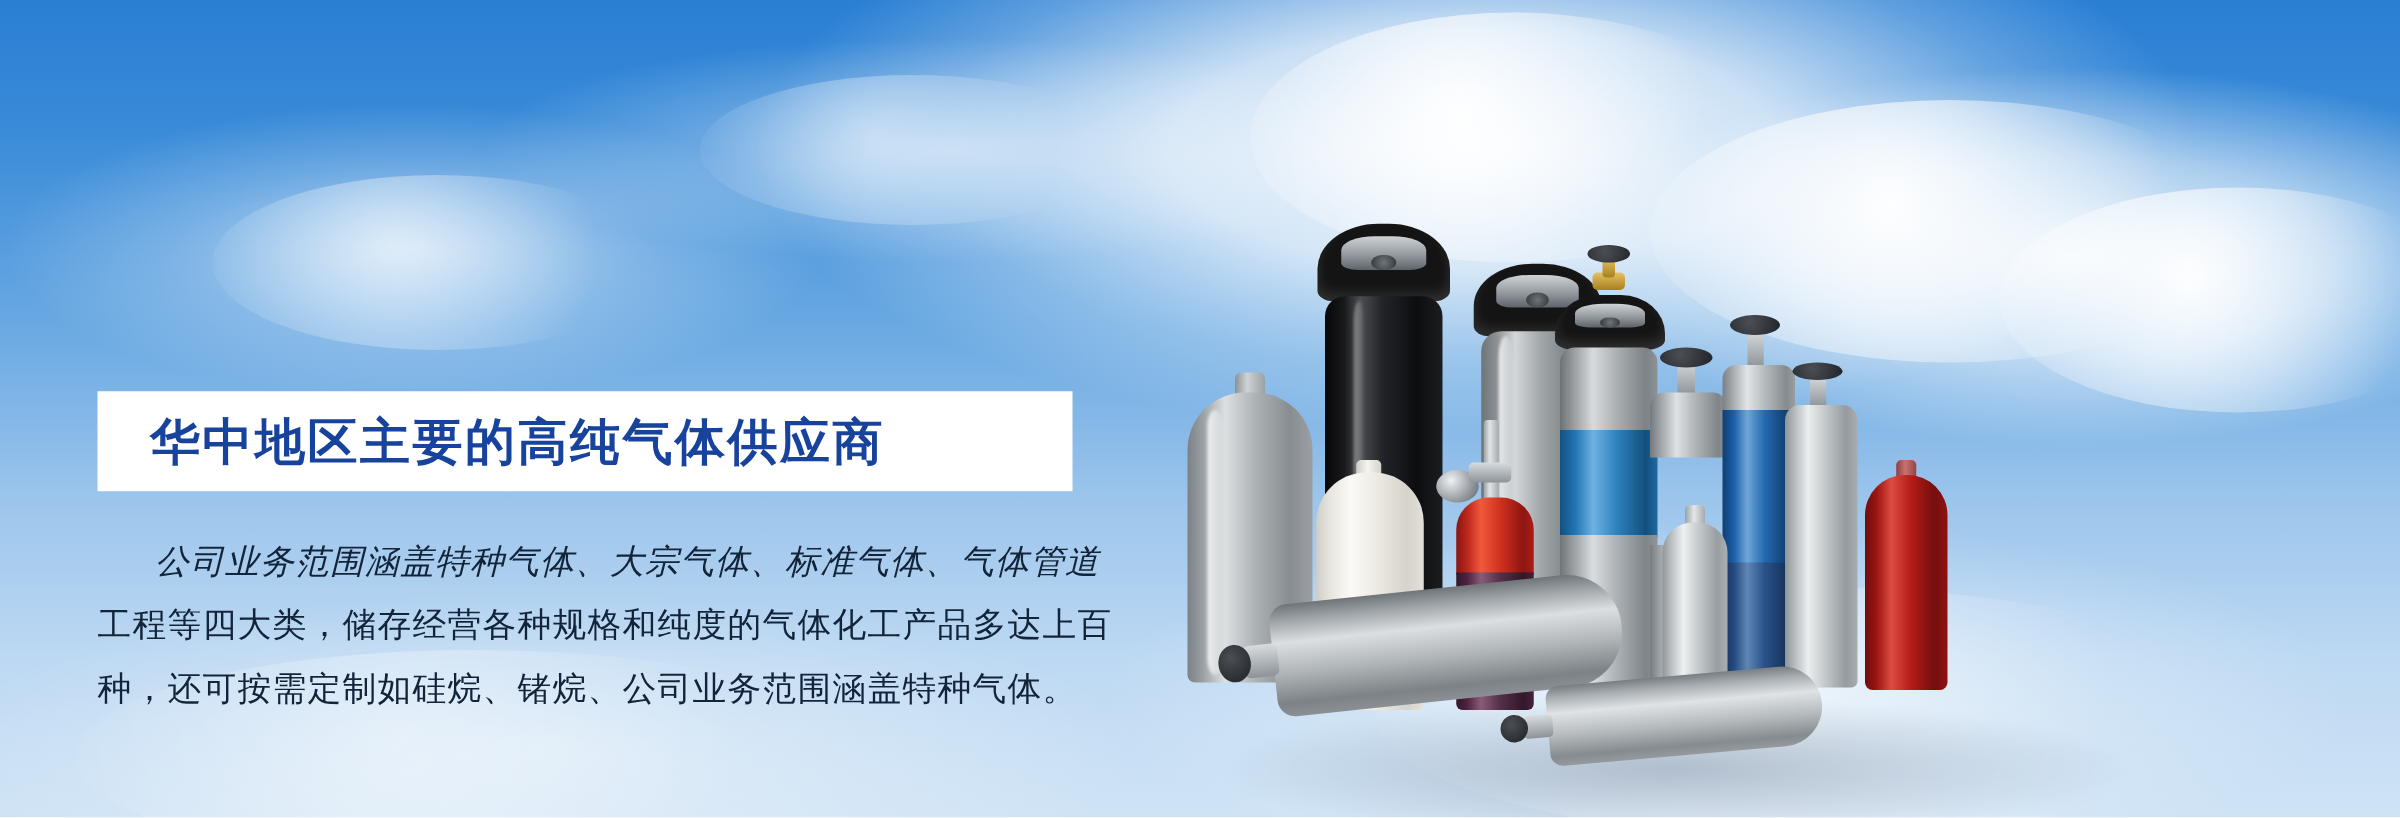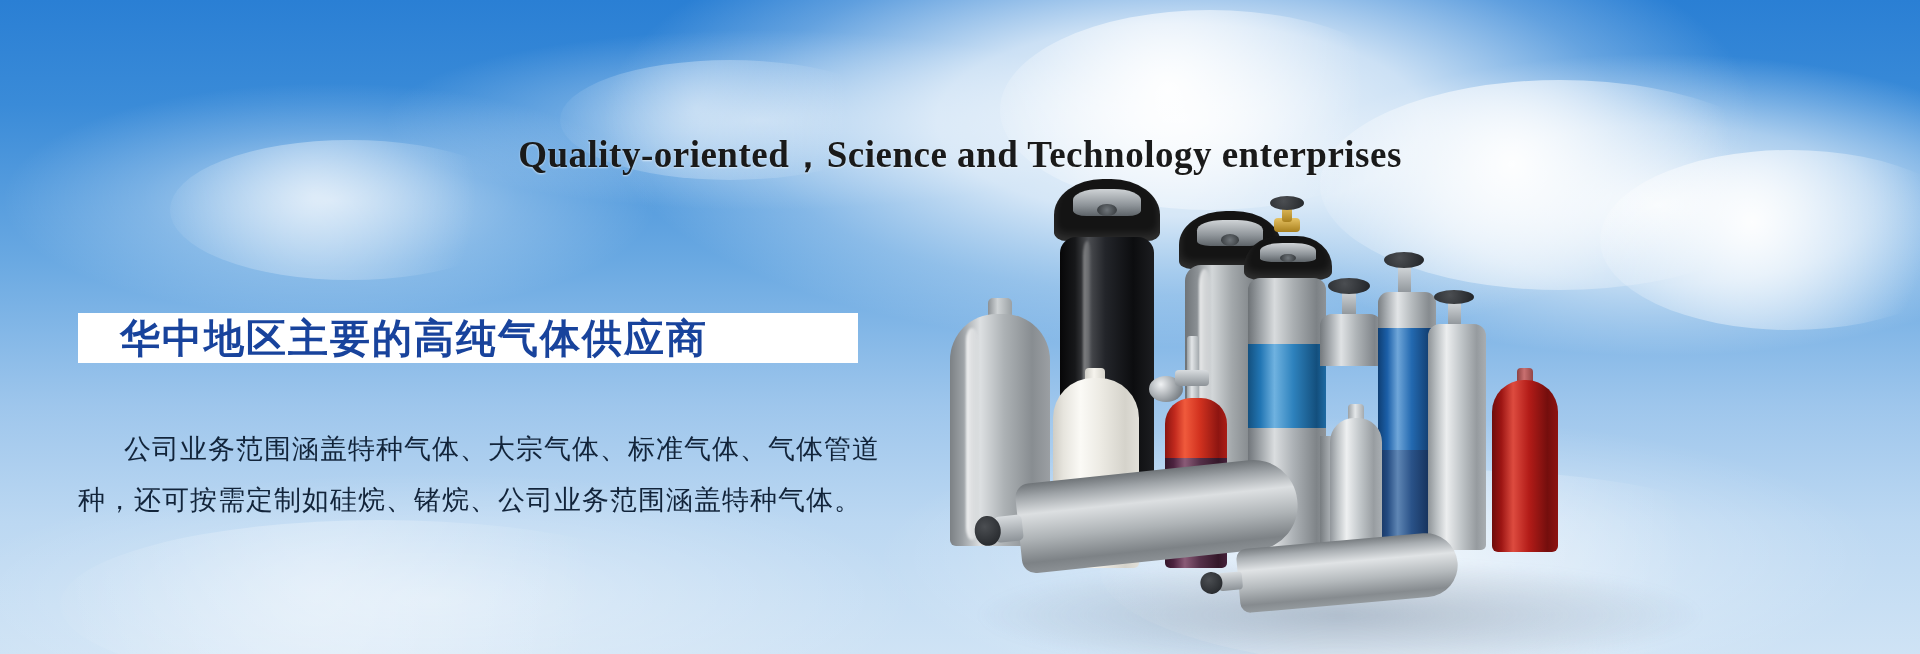--- a/index.html
+++ b/index.html
@@ -33,39 +33,39 @@
   #subtitle{
     position:absolute; left:0; right:0; top:130px; text-align:center;
     font-family:"Liberation Serif", serif;
     font-size:37px; font-weight:bold; color:#1a1a1a;
     letter-spacing:0.5px; white-space:nowrap;
     text-shadow:0 1px 2px rgba(255,255,255,0.55);
   }
 
   
   #slogan-box{
-    position:absolute; left:78px; top:313px; width:780px; height:50px;
+    position:absolute; left:78px; top:313px; width:780px; height:80px;
     background:#ffffff;
     display:flex; align-items:center;
   }
   #slogan-text{
     font-family:"DejaVu Sans", sans-serif;
     font-size:40px; font-weight:bold; color:#18439c;
     letter-spacing:2px; white-space:nowrap; padding-left:42px;
   }
 
   
   #paragraph{
     position:absolute; left:78px; top:424px; width:790px;
     font-family:"Liberation Serif", serif;
     font-size:27px; color:#12243a; line-height:51px;
     letter-spacing:1px;
   }
   #paragraph .ln{ white-space:nowrap; display:block; }
-  #paragraph .ln.first{ padding-left:46px; }
+  #paragraph .ln.first{ padding-left:46px;font-style:italic; }
 
   
   #cylinders{ position:absolute; left:960px; top:0; width:960px; height:654px; }
   .cyl{ position:absolute; }
   .body{ position:absolute; left:0; top:0; width:100%; height:100%; }
   .shine{
     position:absolute; top:3%; left:16%; width:12%; height:92%;
     background:linear-gradient(90deg, rgba(255,255,255,0.85), rgba(255,255,255,0.12));
     border-radius:50%/6%; filter:blur(1.2px);
   }
@@ -98,28 +98,28 @@
 <div id="banner">
 
   <div class="puff" style="left:1000px;top:10px;width:420px;height:200px;"></div>
   <div class="puff" style="left:1320px;top:80px;width:480px;height:210px;"></div>
   <div class="puff" style="left:1600px;top:150px;width:380px;height:180px;"></div>
   <div class="puff" style="left:170px;top:140px;width:360px;height:140px;opacity:.55;"></div>
   <div class="puff" style="left:560px;top:60px;width:340px;height:120px;opacity:.45;"></div>
   <div class="puff" style="left:1100px;top:470px;width:700px;height:200px;opacity:.5;"></div>
   <div class="puff" style="left:60px;top:520px;width:640px;height:170px;opacity:.38;"></div>
 
-  <div id="subtitle">Quality-oriented，Science and Technology enterprises</div>
 
   <div id="slogan-box">
     <span id="slogan-text">华中地区主要的高纯气体供应商</span>
   </div>
 
   <div id="paragraph">
     <span class="ln first">公司业务范围涵盖特种气体、大宗气体、标准气体、气体管道</span>
+    <span class="ln">工程等四大类，储存经营各种规格和纯度的气体化工产品多达上百</span>
     <span class="ln">种，还可按需定制如硅烷、锗烷、公司业务范围涵盖特种气体。</span>
   </div>
 
   <div id="cylinders">
 
     <div class="shadowblob" style="left:20px;top:560px;width:720px;height:110px;"></div>
 
     <div class="cyl" style="left:100px;top:185px;width:94px;height:350px;">
       <div class="guard" style="left:-6px;top:-6px;width:106px;height:62px;"></div>
       <div class="body" style="top:52px;height:298px;border-radius:16px 16px 5px 5px;

